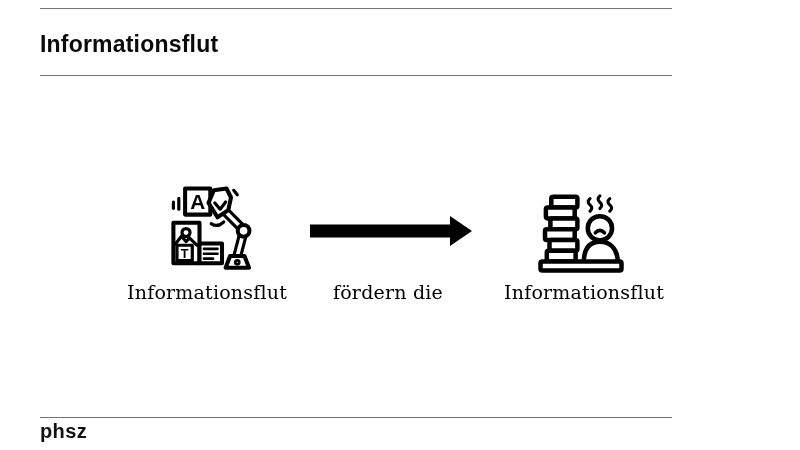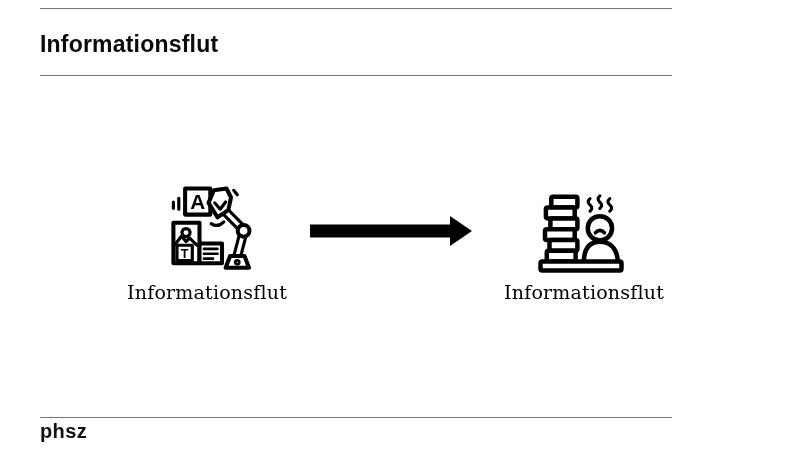--- a/index.html
+++ b/index.html
@@ -155,19 +155,20 @@
 
         <circle cx="71" cy="47" r="13.5" fill="#ffffff"></circle>
         <path d="M66,52 Q71,46.5 76,52" stroke-width="4"></path>
 
         <rect x="5" y="84" width="90" height="10" rx="2" fill="#ffffff"></rect>
       </g>
     </svg>
   </div>
 
   <div class="diagram-label label-subject">Informationsflut</div>
+  <div class="diagram-label label-relation">fördern die</div>
   <div class="diagram-label label-object">Informationsflut</div>
 
   <div class="rule rule-footer"></div>
 
   <div class="footer-logo">phsz</div>
 
 </div>
 
 </body></html>

